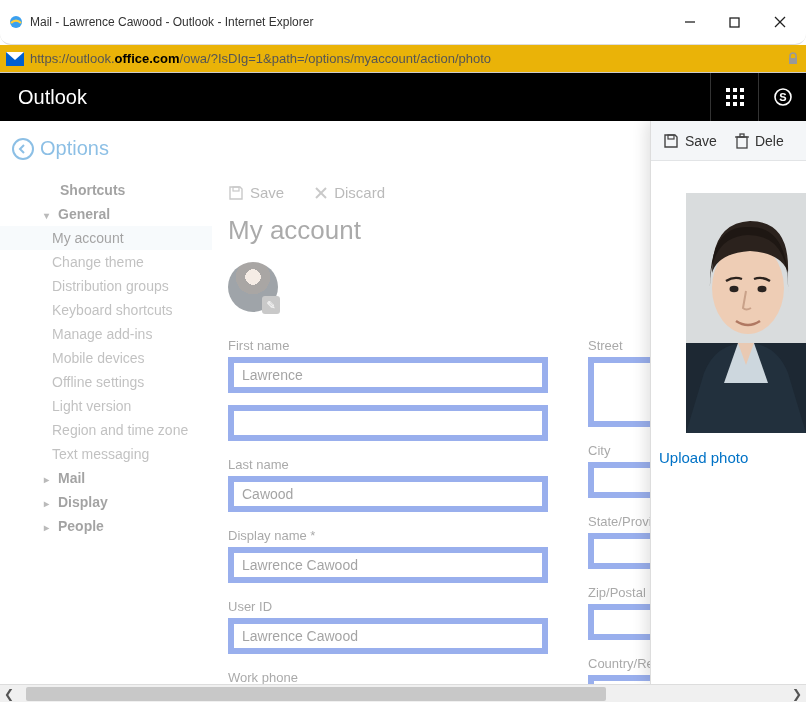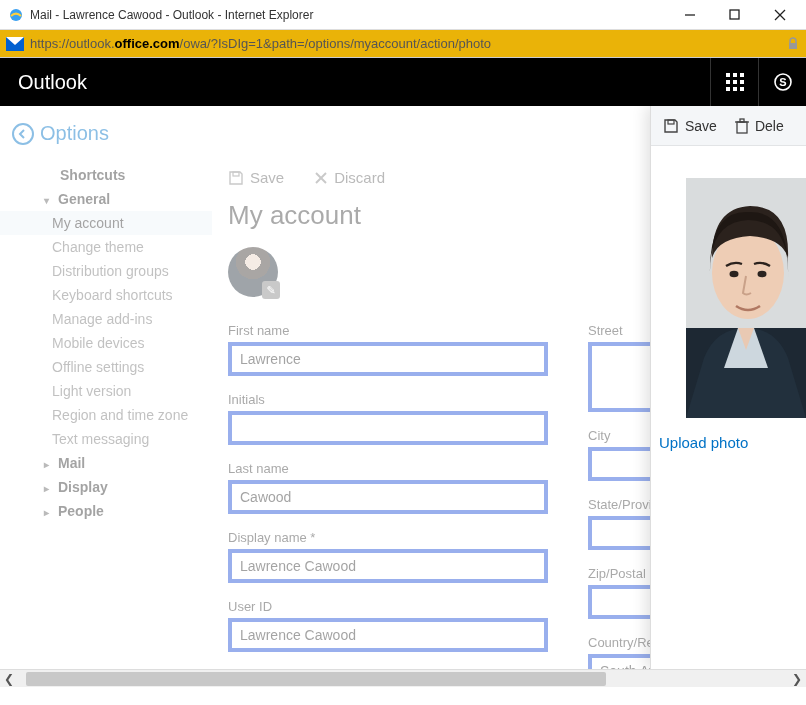--- a/index.html
+++ b/index.html
@@ -1,19 +1,19 @@
 <!DOCTYPE html>
 <html><head>
 <meta charset="utf-8">
 <style>
   * { box-sizing: border-box; margin: 0; padding: 0; font-family: "Segoe UI", Arial, sans-serif; }
   html, body { width: 806px; height: 705px; overflow: hidden; background: #fff; }
 
   
-  .titlebar { height: 30px; display: flex; align-items: center; padding: 0 4px 0 8px; background: #fff; border-bottom: 1px solid #ddd; }
+  .titlebar { height: 45px; display: flex; align-items: center; padding: 0 4px 0 8px; background: #fff; border-bottom: 1px solid #ddd; border-radius: 11px; }
   .titlebar .ie-icon { width: 16px; height: 16px; margin-right: 6px; }
   .titlebar .title { font-size: 12px; color: #333; flex: 1; }
   .winbtn { width: 45px; height: 28px; display: flex; align-items: center; justify-content: center; color: #333; }
   .winbtn svg { stroke: #222; }
 
   
   .addrbar { height: 28px; display: flex; align-items: center; padding: 4px 6px; background: #eab308; border-bottom: 1px solid #ccc; }
   .addrbar .mail-icon { width: 18px; height: 14px; margin-right: 6px; }
   .addrbar .url { font-size: 13px; color: #555; flex: 1; white-space: nowrap; overflow: hidden; }
   .addrbar .url .bold { color: #000; font-weight: 600; }
@@ -44,21 +44,21 @@
   .form-area { flex:1; padding: 8px 0 0 16px; overflow: hidden; position: relative; }
   .form-toolbar { display:flex; gap: 30px; color:#666; font-size:15px; padding: 4px 0 10px 0; }
   .tbtn { display:flex; align-items:center; gap:6px; color:#666; }
   .page-title { font-size: 26px; font-weight: 300; color:#444; margin: 4px 0 16px 0; }
   .avatar-sm { width: 50px; height:50px; border-radius:50%; background: radial-gradient(circle at 50% 30%, #e8d5c5 0 18%, #413a37 18% 40%, #2a3640 40% 100%); position:relative; margin-bottom: 22px; }
   .avatar-sm::after { content:"✎"; position:absolute; right:-2px; bottom:-2px; width:18px;height:18px;background:#888;color:#fff;font-size:11px;border-radius:3px; display:flex;align-items:center;justify-content:center; }
 
   .cols { display:flex; gap: 40px; }
   .col { display:flex; flex-direction:column; }
   .field-label { font-size: 13px; color:#404040; margin-top: 4px; margin-bottom: 4px; }
-  .tinput { width: 320px; height: 34px; border:4px solid #1d4ed8; padding: 12px 8px; font-size:14px; color:#333; margin-bottom: 12px; background:#fff; }
+  .tinput { width: 320px; height: 34px; border:6px solid #1d4ed8; padding: 12px 8px; font-size:14px; color:#333; margin-bottom: 12px; background:#fff; }
   .col2 .tinput { width: 180px; }
 
   
   .flyout { position:absolute; right:0; top:0; bottom:18px; width:156px; background:#fff; border-left:1px solid #ddd; box-shadow: -4px 0 14px rgba(0,0,0,0.12); overflow:hidden; }
   .flyout-top { height: 40px; background:#f4f6f8; border-bottom:1px solid #e2e4e6; display:flex; align-items:center; gap: 18px; padding-left: 12px; color:#333; font-size:14px; }
   .fbtn { display:flex; align-items:center; gap:6px; }
   .photo-lg { width: 120px; height: 240px; margin: 32px 0 16px 0; overflow: hidden; align-self: flex-end; }
   .flyout-body { display:flex; flex-direction:column; }
   .upload-link { color:#0072c6; font-size:15px; padding-left: 8px; }
 
@@ -188,21 +188,20 @@
             <span>Discard</span>
           </div>
         </div>
         <div class="page-title">My account</div>
         <div class="avatar-sm"></div>
 
         <div class="cols">
           <div class="col">
             <div class="field-label">First name</div>
             <input class="tinput" value="Lawrence" style="">
-            <div class="field-label">Initials</div>
             <input class="tinput" value="" style="">
             <div class="field-label">Last name</div>
             <input class="tinput" value="Cawood" style="">
             <div class="field-label">Display name *</div>
             <input class="tinput" value="Lawrence Cawood" style="">
             <div class="field-label">User ID</div>
             <input class="tinput" value="Lawrence Cawood" style="">
             <div class="field-label">Work phone</div>
           </div>
           <div class="col col2">

